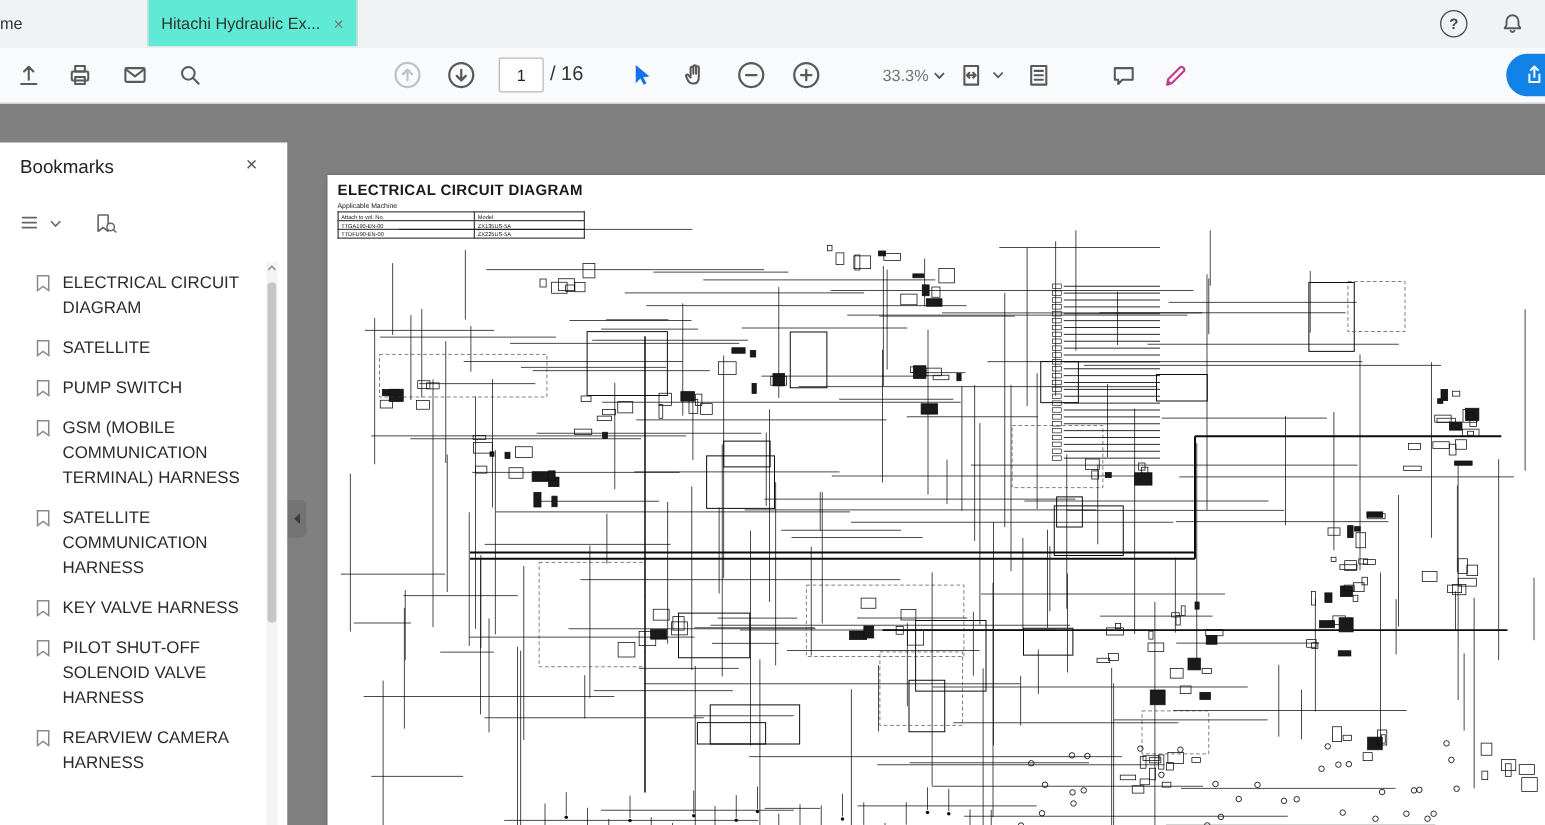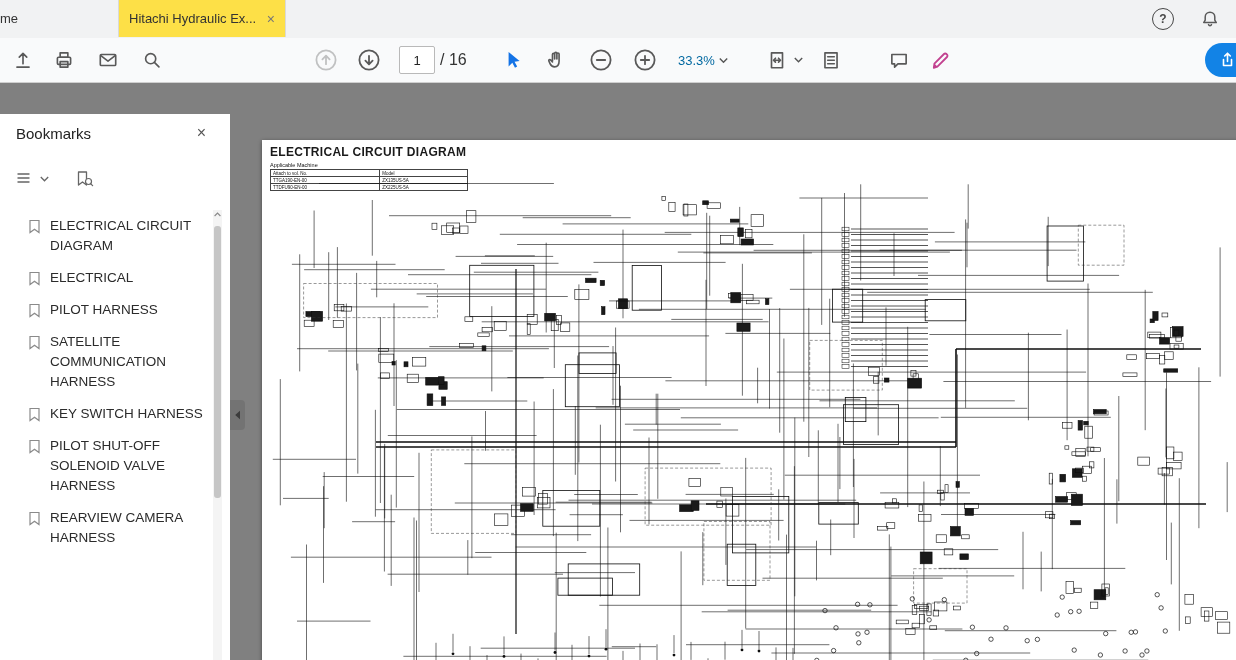--- a/index.html
+++ b/index.html
@@ -7,39 +7,39 @@
        font-family:"Liberation Sans","DejaVu Sans",sans-serif;color:#333;
        background:#808080;}
 
   
   .tabbar{position:absolute;left:0;top:0;width:100%;height:38px;background:#f1f2f3;
           border-bottom:1px solid #dcdcdc;}
   .tab-partial{position:absolute;left:0;top:0;height:38px;line-height:38px;font-size:13px;color:#333;
                width:18px;overflow:hidden;}
   .tab-tools{position:absolute;left:30px;top:0;height:38px;line-height:38px;padding:0 14px;
              font-size:13px;color:#333;cursor:default;margin-top:32px;}
-  .doc-tab{position:absolute;left:118px;top:0;height:37px;width:168px;background:#fde047;
+  .doc-tab{position:absolute;left:118px;top:0;height:37px;width:168px;background:#5eead4;
            border-left:1px solid #d9d9d9;border-right:1px solid #d9d9d9;
            display:flex;align-items:center;padding:0 10px;box-sizing:border-box;}
   .doc-tab-label{flex:1;font-size:13px;color:#333;white-space:nowrap;overflow:hidden;}
   .doc-tab-close{font-size:14px;color:#777;margin-left:6px;cursor:default;}
   .tabbar-right{position:absolute;right:16px;top:0;height:38px;display:flex;align-items:center;gap:26px;}
   .help-circle{width:20px;height:20px;border:1.5px solid #474747;border-radius:50%;
                font-size:12px;font-weight:bold;color:#474747;display:flex;align-items:center;justify-content:center;}
 
   
   .toolbar{position:absolute;left:0;top:38px;width:100%;height:44px;background:#f9fafb;
            border-bottom:1px solid #cfcfcf;}
   .tb{position:absolute;top:50%;transform:translateY(-50%);display:flex;align-items:center;}
   .ic{stroke:#595959;fill:none;stroke-width:1.5;stroke-linecap:round;stroke-linejoin:round;}
   #tb-save{left:12px}#tb-print{left:53px}#tb-mail{left:97px}#tb-search{left:141px}
   #tb-prev{left:314px;opacity:.35}#tb-next{left:357px}
   #tb-page{left:399px}#tb-pagetotal{left:440px;font-size:16px;color:#333}
   #tb-pointer{left:502px}#tb-hand{left:545px}#tb-zoomout{left:589px}#tb-zoomin{left:633px}
-  #tb-zoomsel{left:678px;font-size:13px;color:#0369a1;gap:4px}
+  #tb-zoomsel{left:706px;font-size:13px;color:#737373;gap:4px}
   #tb-fit{left:766px;gap:6px}#tb-scroll{left:820px}#tb-comment{left:888px}#tb-pen{left:929px}
   .page-input{width:30px;height:24px;border:1px solid #b9b9b9;border-radius:2px;background:#fff;
               text-align:center;font-size:13px;color:#222;font-family:inherit;}
   .share-btn{position:absolute;left:1205px;top:5px;width:44px;height:34px;background:#1283e6;
              border-radius:17px 0 0 17px;display:flex;align-items:center;padding-left:12px;box-sizing:border-box;}
 
   
   .main{position:absolute;left:0;top:82px;width:100%;height:578px;margin-top:32px;}
   .sidebar{position:absolute;left:0;top:0;bottom:0;width:230px;background:#fff;}
   .sb-header{position:absolute;left:0;top:0;width:100%;height:42px;}
@@ -219,39 +219,45 @@
         <li class="bm">
           <svg class="bm-ic" width="13" height="15" viewBox="0 0 13 15">
               <path d="M2 1.5 h9 v12 l-4.5-3.3 L2 13.5 z" fill="none" stroke="#8a8a8a" stroke-width="1.2"></path>
             </svg>
           <span class="bm-label">ELECTRICAL CIRCUIT DIAGRAM</span>
           </li>
         <li class="bm">
           <svg class="bm-ic" width="13" height="15" viewBox="0 0 13 15">
               <path d="M2 1.5 h9 v12 l-4.5-3.3 L2 13.5 z" fill="none" stroke="#8a8a8a" stroke-width="1.2"></path>
             </svg>
-          <span class="bm-label">ELECTRICAL</span>
+          <span class="bm-label">SATELLITE</span>
           </li>
         <li class="bm">
           <svg class="bm-ic" width="13" height="15" viewBox="0 0 13 15">
               <path d="M2 1.5 h9 v12 l-4.5-3.3 L2 13.5 z" fill="none" stroke="#8a8a8a" stroke-width="1.2"></path>
             </svg>
-          <span class="bm-label">PILOT HARNESS</span>
+          <span class="bm-label">PUMP SWITCH</span>
+          </li>
+        <li class="bm">
+          <svg class="bm-ic" width="13" height="15" viewBox="0 0 13 15">
+              <path d="M2 1.5 h9 v12 l-4.5-3.3 L2 13.5 z" fill="none" stroke="#8a8a8a" stroke-width="1.2"></path>
+            </svg>
+          <span class="bm-label">GSM (MOBILE COMMUNICATION TERMINAL) HARNESS</span>
           </li>
         <li class="bm">
           <svg class="bm-ic" width="13" height="15" viewBox="0 0 13 15">
               <path d="M2 1.5 h9 v12 l-4.5-3.3 L2 13.5 z" fill="none" stroke="#8a8a8a" stroke-width="1.2"></path>
             </svg>
           <span class="bm-label">SATELLITE COMMUNICATION HARNESS</span>
           </li>
         <li class="bm">
           <svg class="bm-ic" width="13" height="15" viewBox="0 0 13 15">
               <path d="M2 1.5 h9 v12 l-4.5-3.3 L2 13.5 z" fill="none" stroke="#8a8a8a" stroke-width="1.2"></path>
             </svg>
-          <span class="bm-label">KEY SWITCH HARNESS</span>
+          <span class="bm-label">KEY VALVE HARNESS</span>
           </li>
         <li class="bm">
           <svg class="bm-ic" width="13" height="15" viewBox="0 0 13 15">
               <path d="M2 1.5 h9 v12 l-4.5-3.3 L2 13.5 z" fill="none" stroke="#8a8a8a" stroke-width="1.2"></path>
             </svg>
           <span class="bm-label">PILOT SHUT-OFF SOLENOID VALVE HARNESS</span>
           </li>
         <li class="bm">
           <svg class="bm-ic" width="13" height="15" viewBox="0 0 13 15">
               <path d="M2 1.5 h9 v12 l-4.5-3.3 L2 13.5 z" fill="none" stroke="#8a8a8a" stroke-width="1.2"></path>

